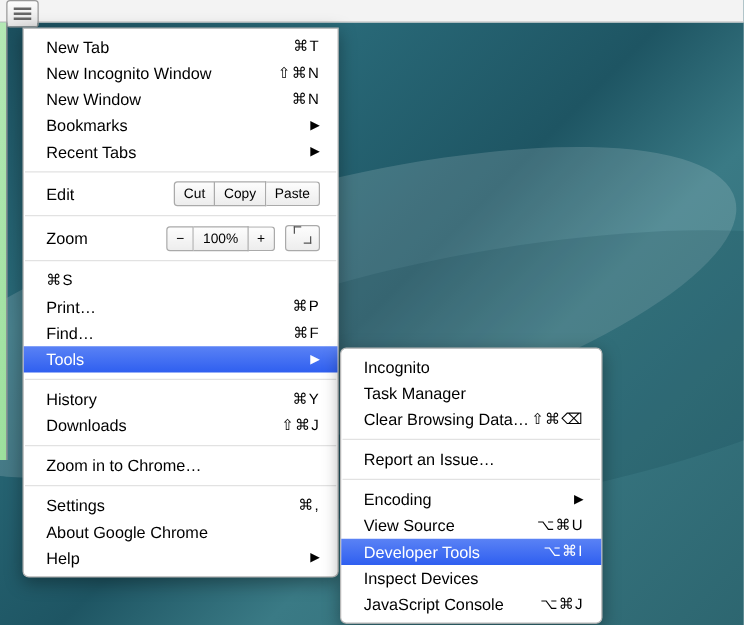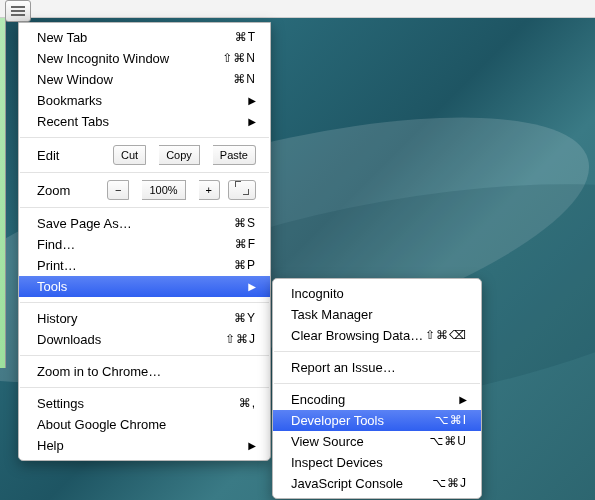--- a/index.html
+++ b/index.html
@@ -66,21 +66,21 @@
   .item .arrow { font-size: 10px; color: #000; margin-left: 6px; }
   .item.highlight {
     background: linear-gradient(#5a82f5, #2f5ff0);
     color: #fff;
   }
   .item.highlight .sc, .item.highlight .arrow { color: #fff; }
 
   .sep { height: 1px; background: #e2e2e2; margin: 5px 1px; }
 
   .zoom-row .ctrl-group, .edit-row .ctrl-group {
-    display: flex; gap: 13px;
+    display: flex; gap: 0;
   }
   .btnlet {
     border: 1px solid #aaa;
     background: linear-gradient(#fdfdfd, #ededed);
     padding: 1px 7px;
     font-size: 11px; line-height: 16px;
     cursor: pointer;
   }
   .btnlet + .btnlet { border-left: none; }
   .btnlet:first-child { border-radius: 3px 0 0 3px; }
@@ -153,31 +153,30 @@
       <span class="btnlet">+</span>
     </span>
     <span class="btnlet solo">
       <span class="fs-icon"></span>
     </span>
   </div>
 
   <div class="sep"></div>
 
   <div class="item">
-    <span class="label">Save Page As…</span>
     <span class="sc">⌘S</span>
+  </div>
+  <div class="item">
+    <span class="label">Print…</span>
+    <span class="sc">⌘P</span>
   </div>
   <div class="item">
     <span class="label">Find…</span>
     <span class="sc">⌘F</span>
   </div>
-  <div class="item">
-    <span class="label">Print…</span>
-    <span class="sc">⌘P</span>
-  </div>
 
   <div class="item highlight">
     <span class="label">Tools</span>
     <span class="arrow">▶</span>
   </div>
 
   <div class="sep"></div>
 
   <div class="item">
     <span class="label">History</span>
@@ -225,29 +224,29 @@
 
   <div class="item">
     <span class="label">Report an Issue…</span>
   </div>
 
   <div class="sep"></div>
 
   <div class="item">
     <span class="label">Encoding</span>
     <span class="arrow">▶</span>
+  </div>
+  <div class="item">
+    <span class="label">View Source</span>
+    <span class="sc">⌥⌘U</span>
   </div>
   <div class="item highlight">
     <span class="label">Developer Tools</span>
     <span class="sc">⌥⌘I</span>
   </div>
   <div class="item">
-    <span class="label">View Source</span>
-    <span class="sc">⌥⌘U</span>
-  </div>
-  <div class="item">
     <span class="label">Inspect Devices</span>
   </div>
   <div class="item">
     <span class="label">JavaScript Console</span>
     <span class="sc">⌥⌘J</span>
   </div>
 </div>
 
 </body></html>

